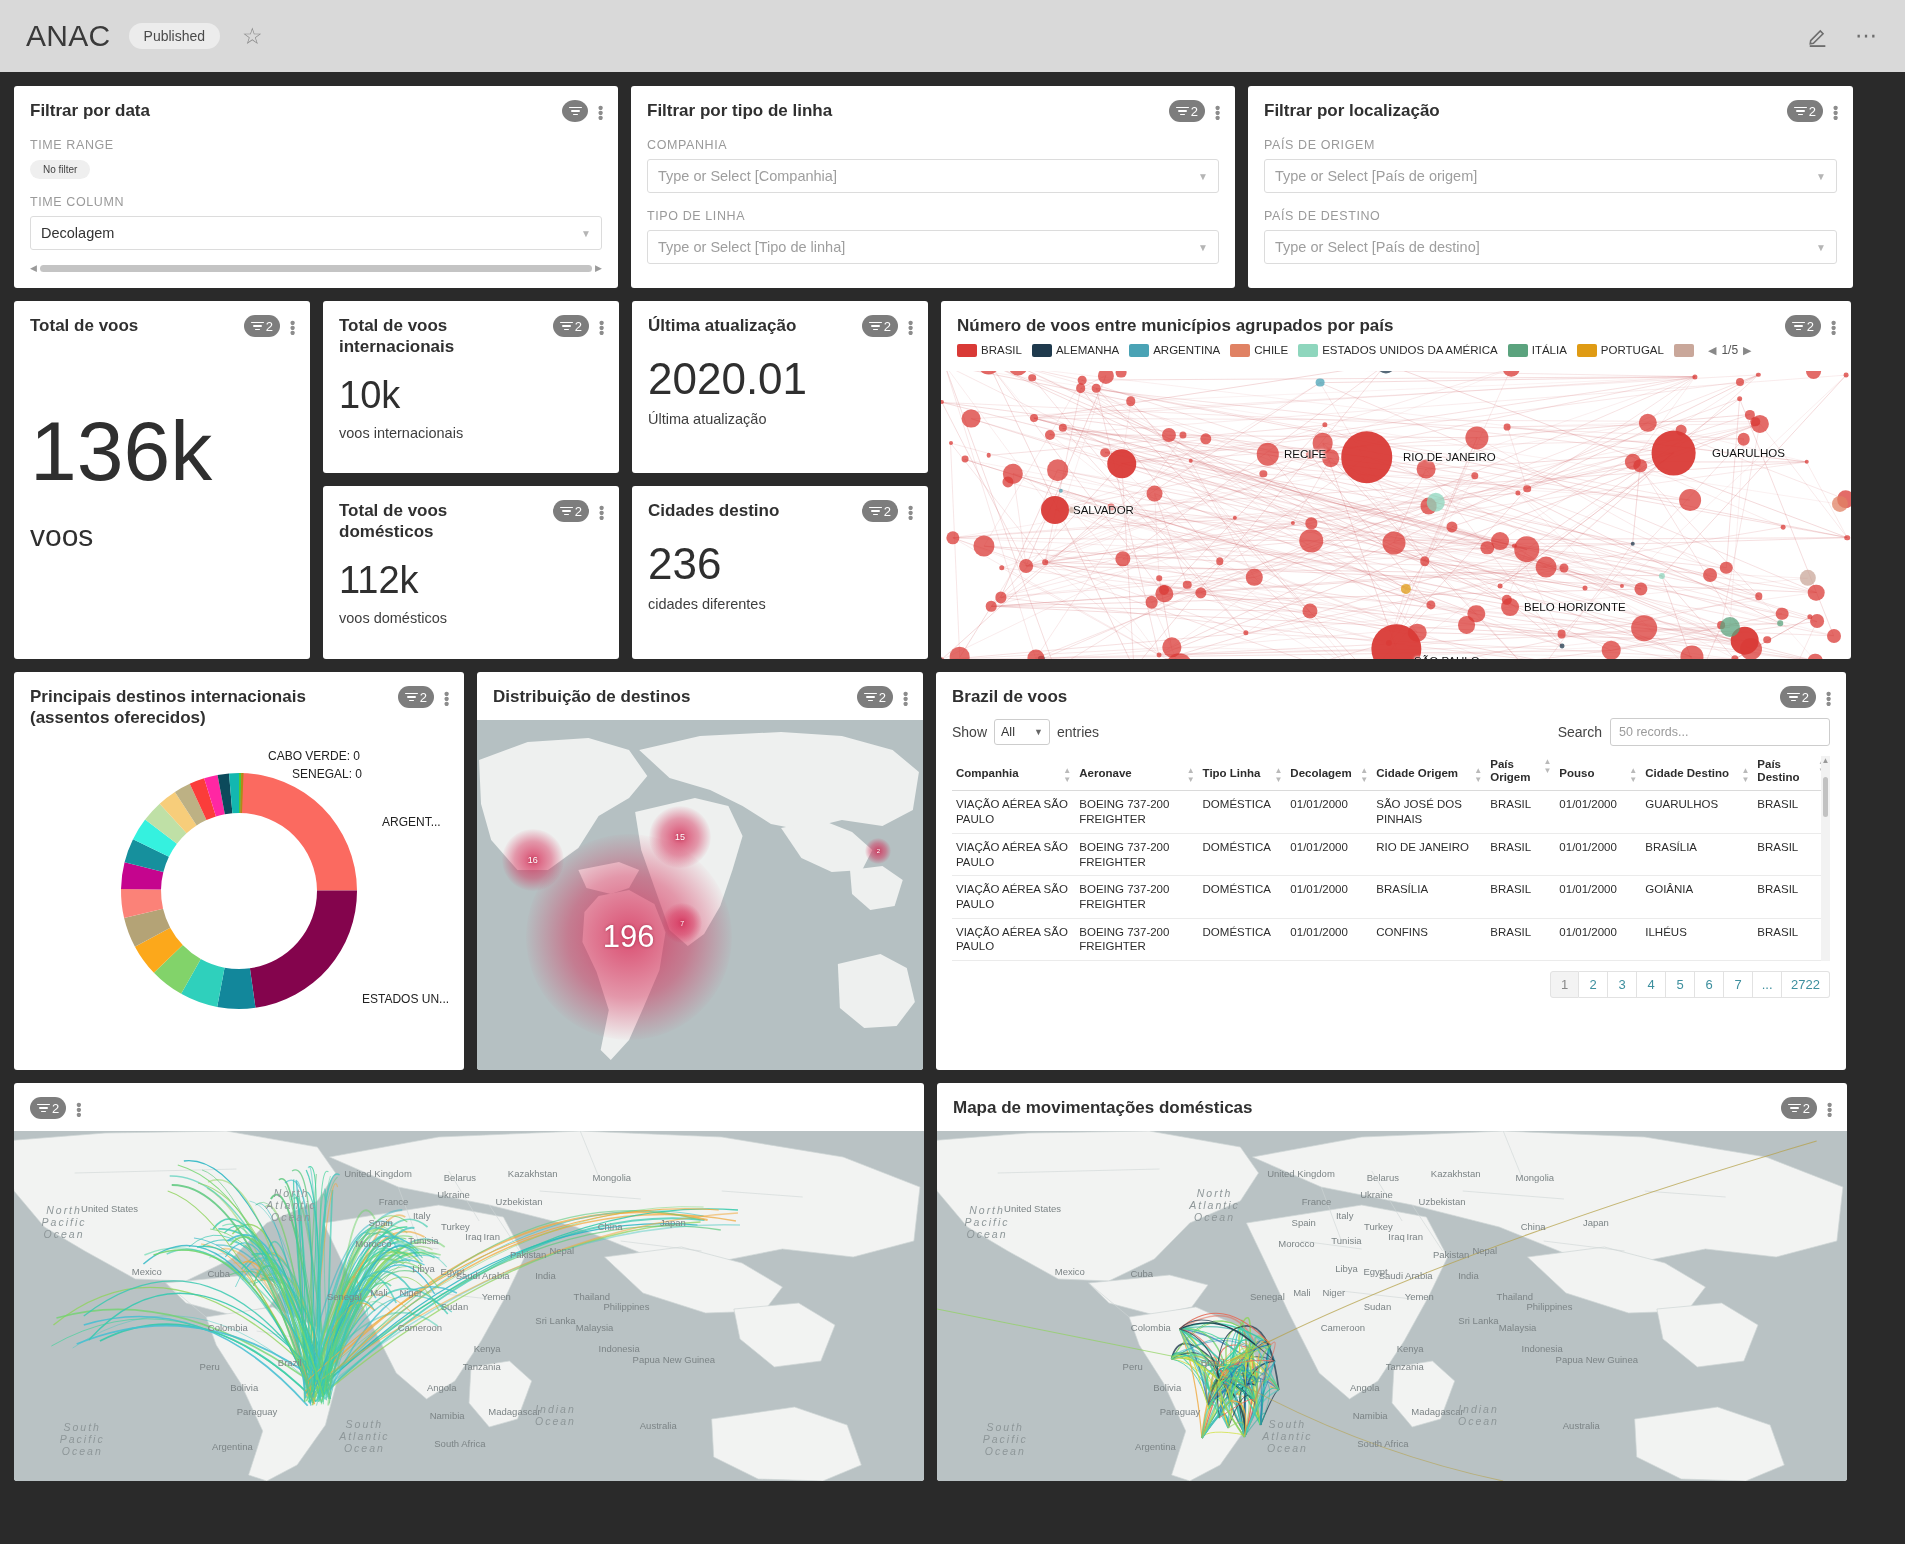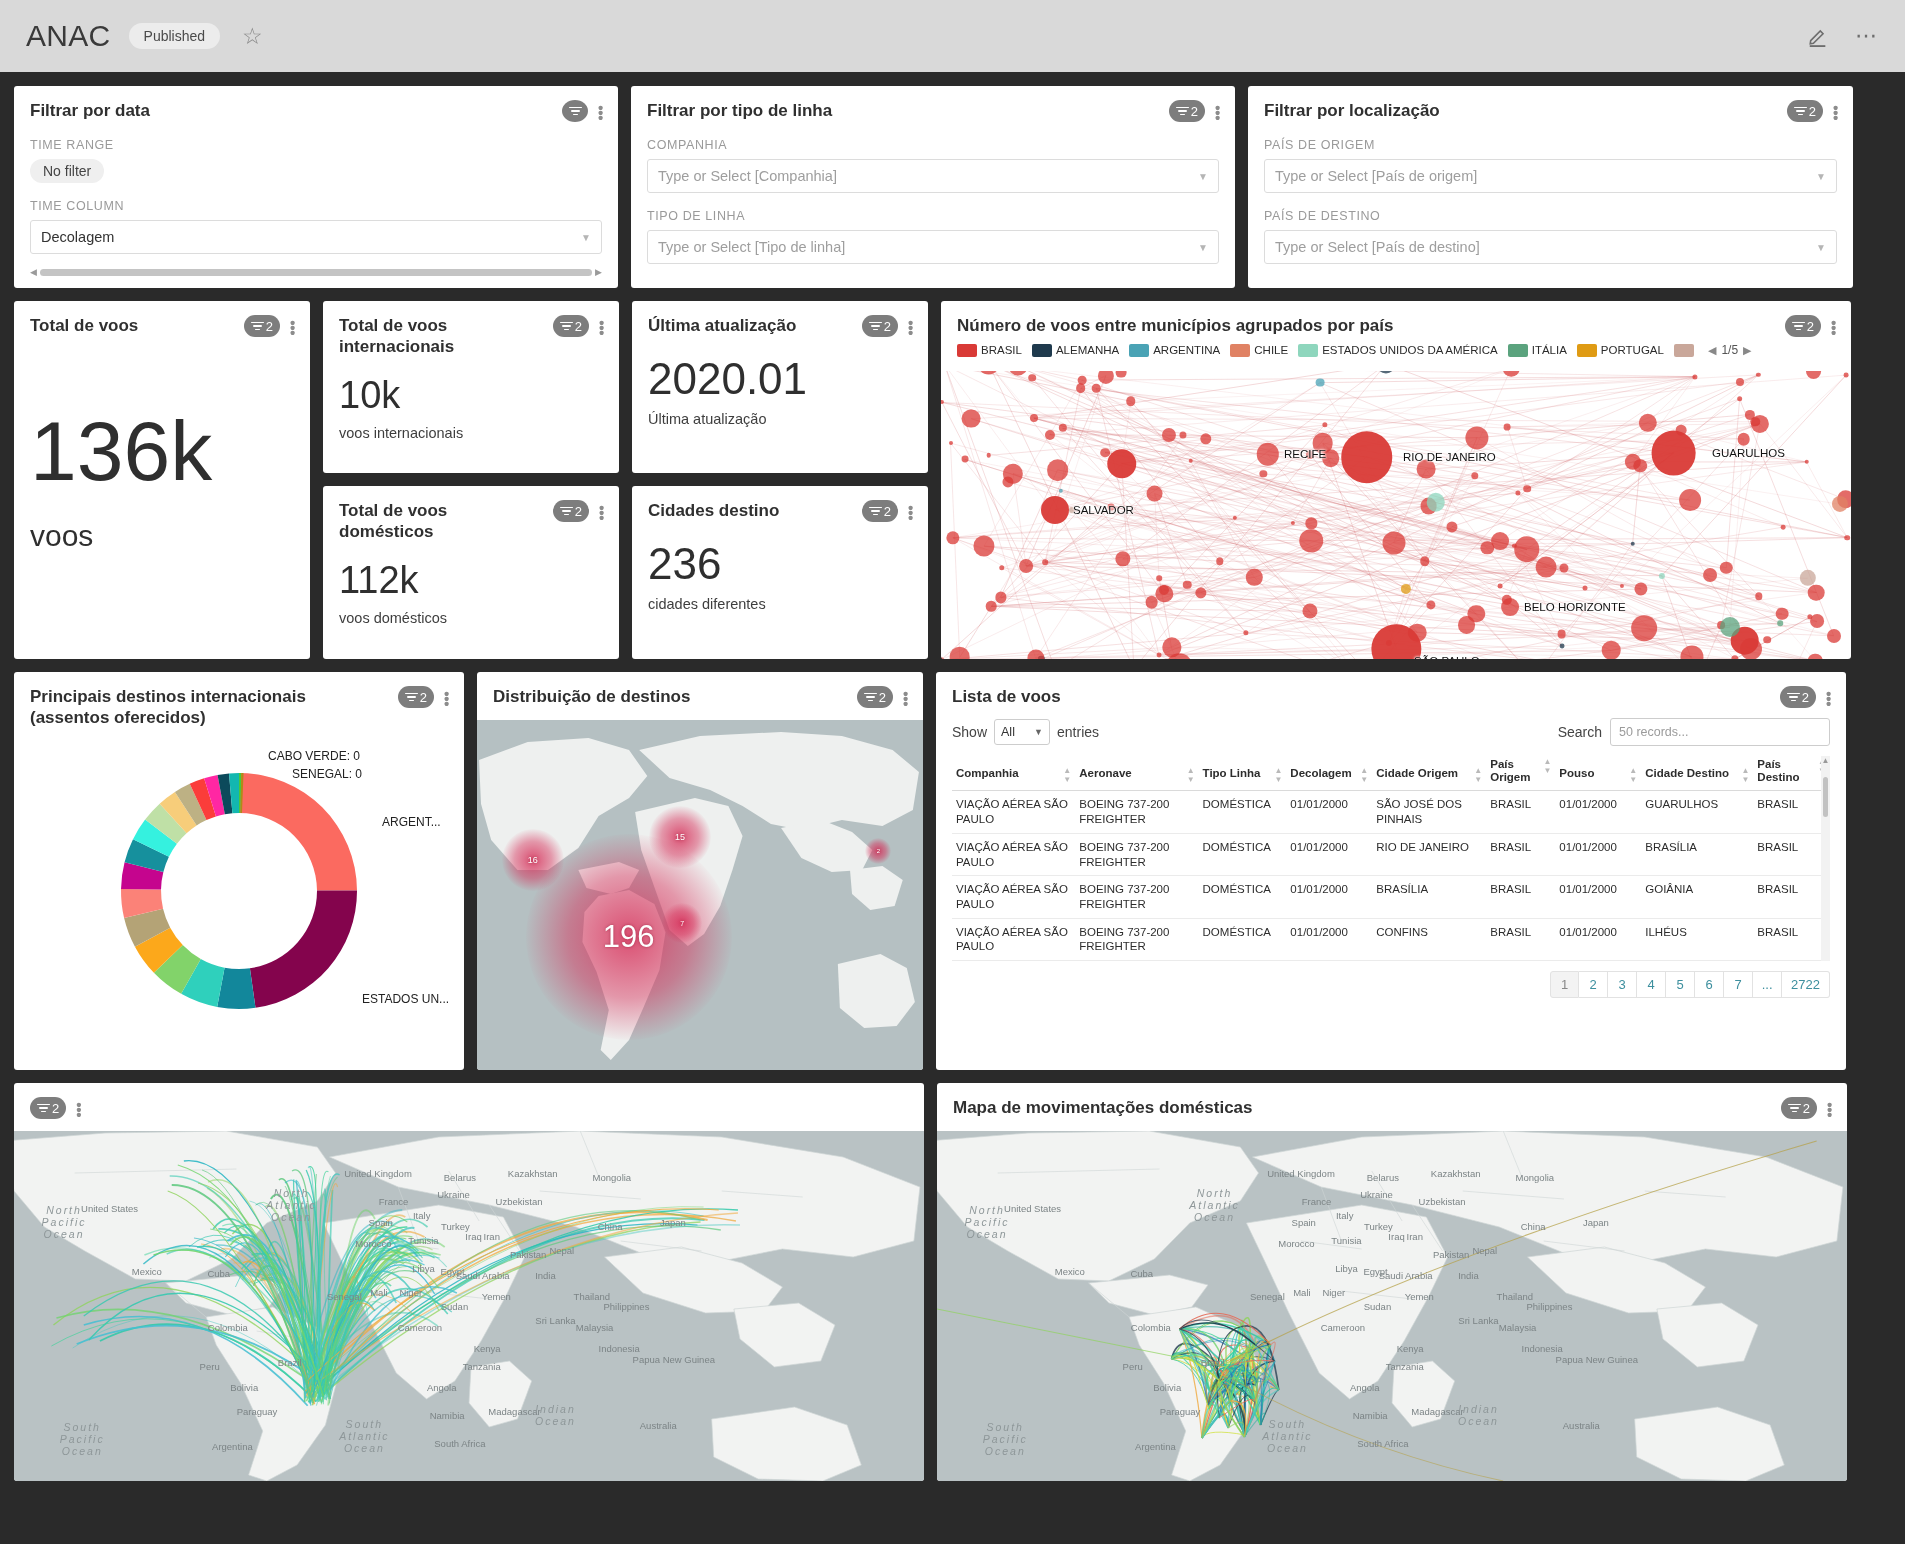--- a/index.html
+++ b/index.html
@@ -59,21 +59,21 @@
   }
   .dots-v b{ display:block; font-weight:700; }
 
   
   .flabel{
     font-size:12.5px; color:#9a9a9a; letter-spacing:.6px;
     margin:16px 0 7px 0; text-transform:uppercase;
   }
   .nofilter-pill{
     display:inline-block; background:#efefef; color:#444;
-    font-size:14px; padding:4px 13px; border-radius:13px;
+    font-size:10px; padding:4px 13px; border-radius:13px;
   }
   .sel{
     border:1px solid #dcdcdc; border-radius:3px; height:34px;
     display:flex; align-items:center; padding:0 10px;
     font-size:14.5px; color:#333; background:#fff;
   }
   .sel.ph{ color:#9e9e9e;gap:12px; }
   .sel .caret{ margin-left:auto; color:#b5b5b5; font-size:10px;}
   .hscroll{
     margin-top:12px; height:12px; display:flex; align-items:center;
@@ -1037,21 +1037,21 @@
           <span style="font-size:7px">7</span>
         </div>
         <div class="heat h1" style="left:90%;top:37.5%;width:26px;height:26px">
           <span style="font-size:6px">2</span>
         </div>
       </div>
     </div>
 
     <div class="card" style="width:910px;height:398px">
       <div class="card-head">
-        <div class="card-title">Lista de voos</div>
+        <div class="card-title">Brazil de voos</div>
         <div class="card-ctrls">
           <div class="filt-badge">
             <span class="funnel">
                 <i></i>
                 <i></i>
                 <i></i>
               </span>
             <span>2</span>
           </div>
           <div class="dots-v">

